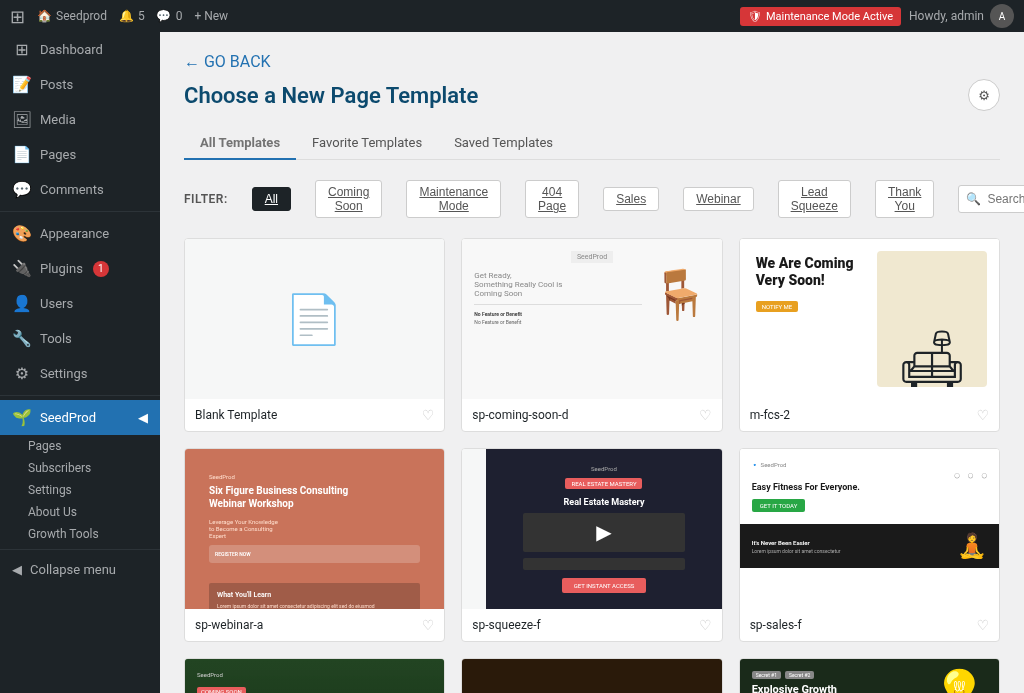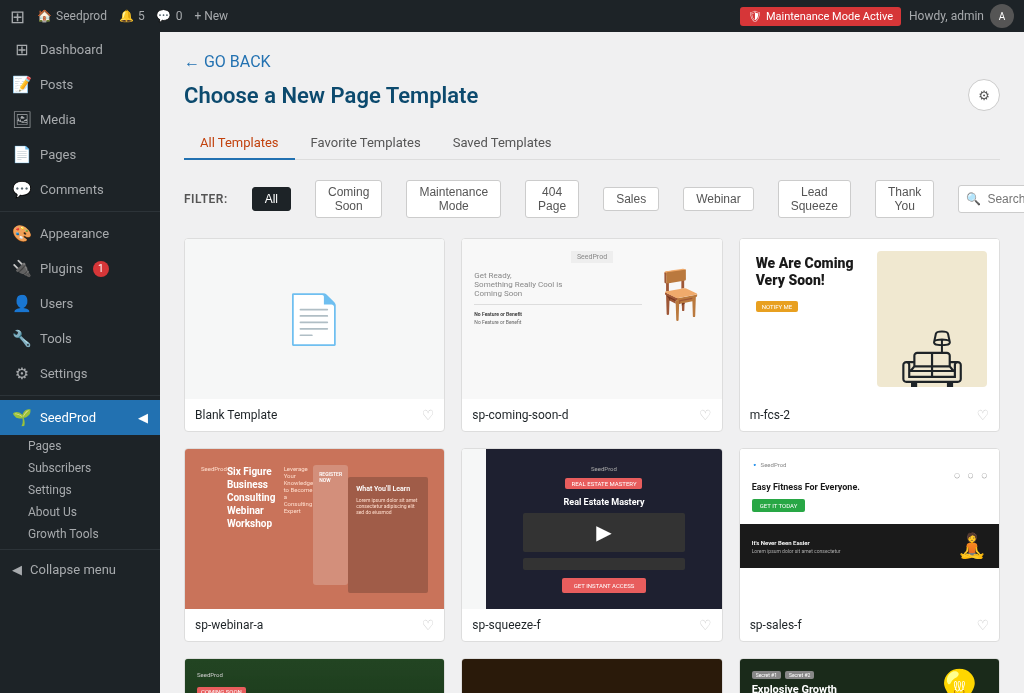--- a/index.html
+++ b/index.html
@@ -38,47 +38,47 @@
     .back-link { color: #2271b1; font-size: 16px; cursor: pointer; display: inline-flex; align-items: center; gap: 4px; margin-bottom: 8px; text-decoration: none; }
 
     
     .page-header { display: flex; align-items: center; justify-content: space-between; margin-bottom: 16px; }
     .page-title { font-size: 22px; font-weight: 600; color: #0c4a6e; }
     .settings-icon-btn { width: 32px; height: 32px; border-radius: 50%; border: 1px solid #ccc; background: #fff; display: flex; align-items: center; justify-content: center; cursor: pointer; color: #555; }
 
     
     .tabs { display: flex; gap: 0; border-bottom: 1px solid #ddd; margin-bottom: 20px; }
     .tab { padding: 8px 16px; cursor: pointer; color: #555; font-size: 13px; border-bottom: 2px solid transparent; margin-bottom: -1px; }
-    .tab.active { color: #c2410c; border-bottom-color: #2271b1; font-weight: 400; }
+    .tab.active { color: #737373; border-bottom-color: #2271b1; font-weight: 700; }
 
     
     .filter-bar { display: flex; align-items: center; gap: 24px; margin-bottom: 20px; }
     .filter-label { color: #555; font-size: 12px; font-weight: 600; letter-spacing: 0.5px; }
-    .filter-btn { padding: 4px 12px; border-radius: 3px; border: 1px solid #ccc; background: #fff; cursor: pointer; font-size: 12px; color: #555; }
+    .filter-btn { padding: 4px 12px; border-radius: 3px; border: 1px solid #ccc; background: #fff; cursor: pointer; font-size: 12px; color: #555; text-decoration: underline; }
     .filter-btn.active { background: #1d2327; color: #fff; border-color: #1d2327; }
     .search-box { margin-left: auto; position: relative; }
     .search-box input { padding: 6px 10px 6px 28px; border: 1px solid #ccc; border-radius: 3px; font-size: 12px; width: 180px; background: #fff; }
     .search-box .search-icon { position: absolute; left: 8px; top: 50%; transform: translateY(-50%); color: #888; font-size: 12px; }
 
     
     .template-grid { display: grid; grid-template-columns: repeat(3, 1fr); gap: 16px; }
     .template-card { background: #fff; border-radius: 4px; overflow: hidden; border: 1px solid #ddd; cursor: pointer; position: relative; }
     .template-thumb { height: 160px; overflow: hidden; position: relative; background: #f6f7f7; display: flex; align-items: center; justify-content: center; }
     .template-name { padding: 8px 10px; font-size: 12px; color: #1d2327; display: flex; align-items: center; justify-content: space-between; }
     .heart-icon { color: #ccc; font-size: 14px; }
     .blank-icon { font-size: 48px; color: #ccc; }
 
     
     .thumb-blank { background: #f6f7f7; }
 
     
     .preview-content { width: 100%; height: 100%; position: relative; overflow: hidden; }
 
     
-    .webinar-preview { background: #c9735a; display: flex; flex-direction: row; padding: 16px; }
+    .webinar-preview { background: #c9735a; display: flex; flex-direction: column; padding: 24px; }
     .webinar-title { color: #fff; font-size: 10px; font-weight: 700; line-height: 1.3; margin-bottom: 8px; }
     .webinar-section { background: rgba(0,0,0,0.2); margin-top: 12px; padding: 8px; border-radius: 2px; }
     .webinar-section-title { color: #fff; font-size: 7px; font-weight: 600; }
 
     
     .cs-preview { background: #f8f8f8; display: flex; flex-direction: column; align-items: center; padding: 12px; }
     .cs-logo { font-size: 7px; color: #888; margin-bottom: 8px; background: #eee; padding: 2px 6px; }
     .cs-main { text-align: left; }
 
     

